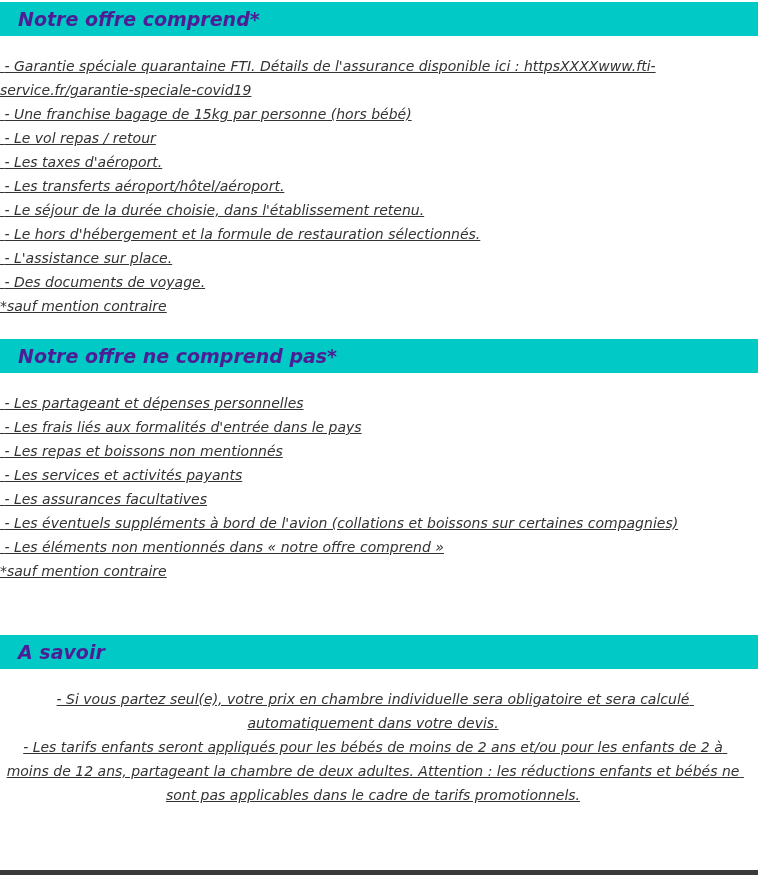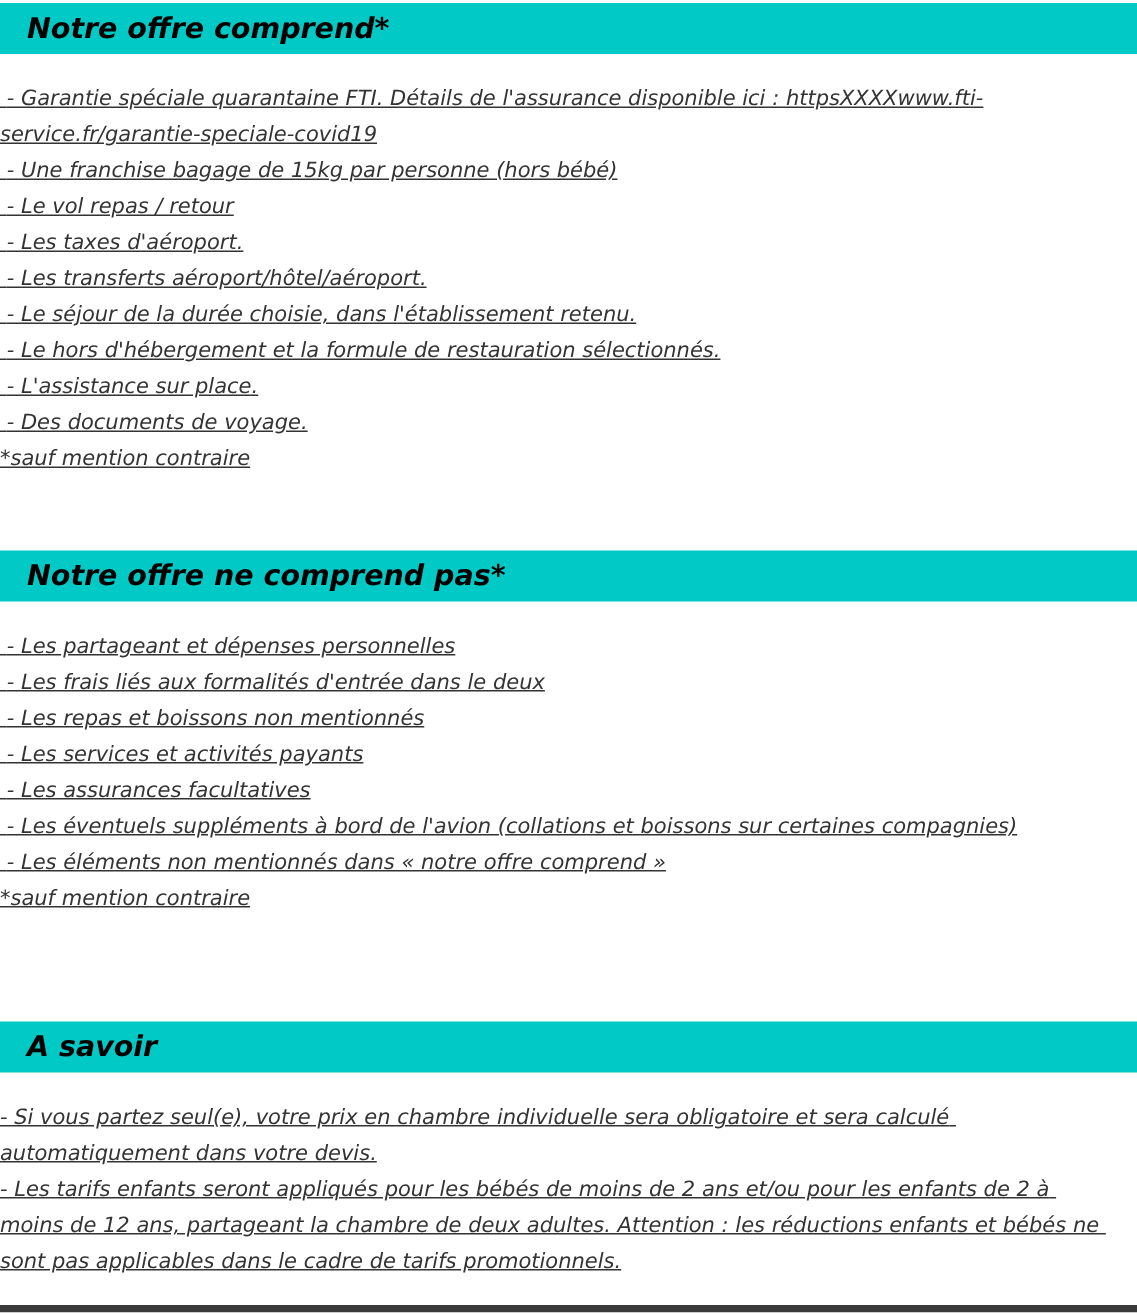--- a/index.html
+++ b/index.html
@@ -14,37 +14,37 @@
     position: relative;
   }
   .section-header {
     height: 34px;
     background: var(--accent-color, #00c9c6);
     display: flex;
     align-items: center;
     padding-left: 18px;
   }
   .section-title {
-    color: #000000;
+    color: #4c1d95;
     font-size: 19px;
     font-weight: bold;
     font-style: italic;
   }
   .section-body {
     padding: 18px 12px 0 0;
     font-size: 14px;
     line-height: 24px;
   }
   .item, .footnote, .para {
     white-space: pre-wrap;
     text-decoration: underline;
   }
   .section-includes { margin-top: 2px; }
-  .section-excludes { margin-top: 49px; }
-  .section-know { margin-top: 70px; }
+  .section-excludes { margin-top: 21px; }
+  .section-know { margin-top: 52px; text-align: center; }
   .bottom-bar {
     position: absolute;
     left: 0;
     bottom: 0;
     width: 100%;
     height: 5px;
     background: var(--bar-color, #3a3a3a);
   }
 </style>
 </head>
@@ -69,21 +69,21 @@
       <div class="footnote">*sauf mention contraire</div>
     </div>
   </section>
 
   <section class="offer-section section-excludes">
     <div class="section-header">
       <h2 class="section-title">Notre offre ne comprend pas*</h2>
     </div>
     <div class="section-body">
       <div class="item"> - Les partageant et dépenses personnelles</div>
-      <div class="item"> - Les frais liés aux formalités d'entrée dans le deux</div>
+      <div class="item"> - Les frais liés aux formalités d'entrée dans le pays</div>
       <div class="item"> - Les repas et boissons non mentionnés</div>
       <div class="item"> - Les services et activités payants</div>
       <div class="item"> - Les assurances facultatives</div>
       <div class="item"> - Les éventuels suppléments à bord de l'avion (collations et boissons sur certaines compagnies)</div>
       <div class="item"> - Les éléments non mentionnés dans « notre offre comprend »</div>
       <div class="footnote">*sauf mention contraire</div>
     </div>
   </section>
 
   <section class="offer-section section-know">

